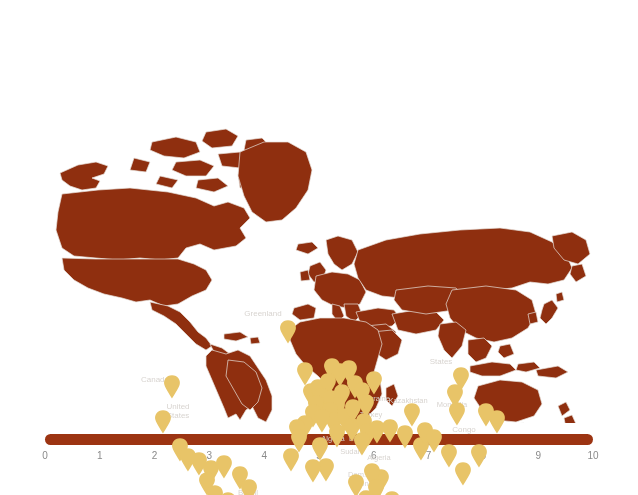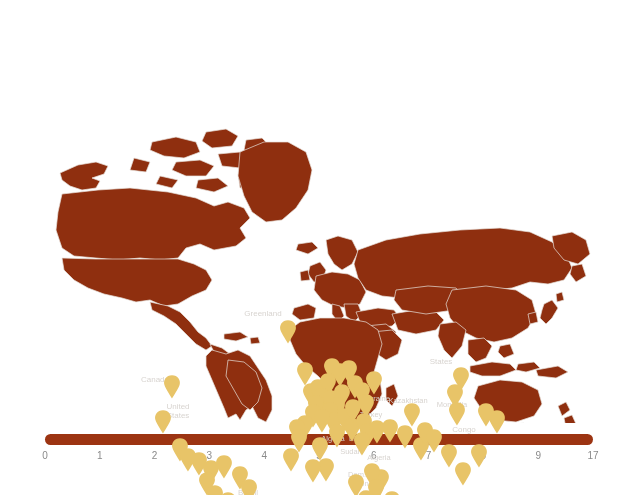--- a/index.html
+++ b/index.html
@@ -605,17 +605,17 @@
         <span class="tick" style="left: 0%; color: rgb(138, 138, 138);">0</span>
         <span class="tick" style="left: 10%; color: rgb(138, 138, 138);">1</span>
         <span class="tick" style="left: 20%; color: rgb(138, 138, 138);">2</span>
         <span class="tick" style="left: 30%; color: rgb(138, 138, 138);">3</span>
         <span class="tick" style="left: 40%; color: rgb(138, 138, 138);">4</span>
         <span class="tick" style="left: 50%; color: rgb(138, 138, 138);">5</span>
         <span class="tick" style="left: 60%; color: rgb(138, 138, 138);">6</span>
         <span class="tick" style="left: 70%; color: rgb(138, 138, 138);">7</span>
         <span class="tick" style="left: 80%; color: rgb(138, 138, 138);">8</span>
         <span class="tick" style="left: 90%; color: rgb(138, 138, 138);">9</span>
-        <span class="tick" style="left: 100%; color: rgb(138, 138, 138);">17</span>
+        <span class="tick" style="left: 100%; color: rgb(138, 138, 138);">10</span>
       </div>
   </div>
 
 </div>
 
 </body></html>

